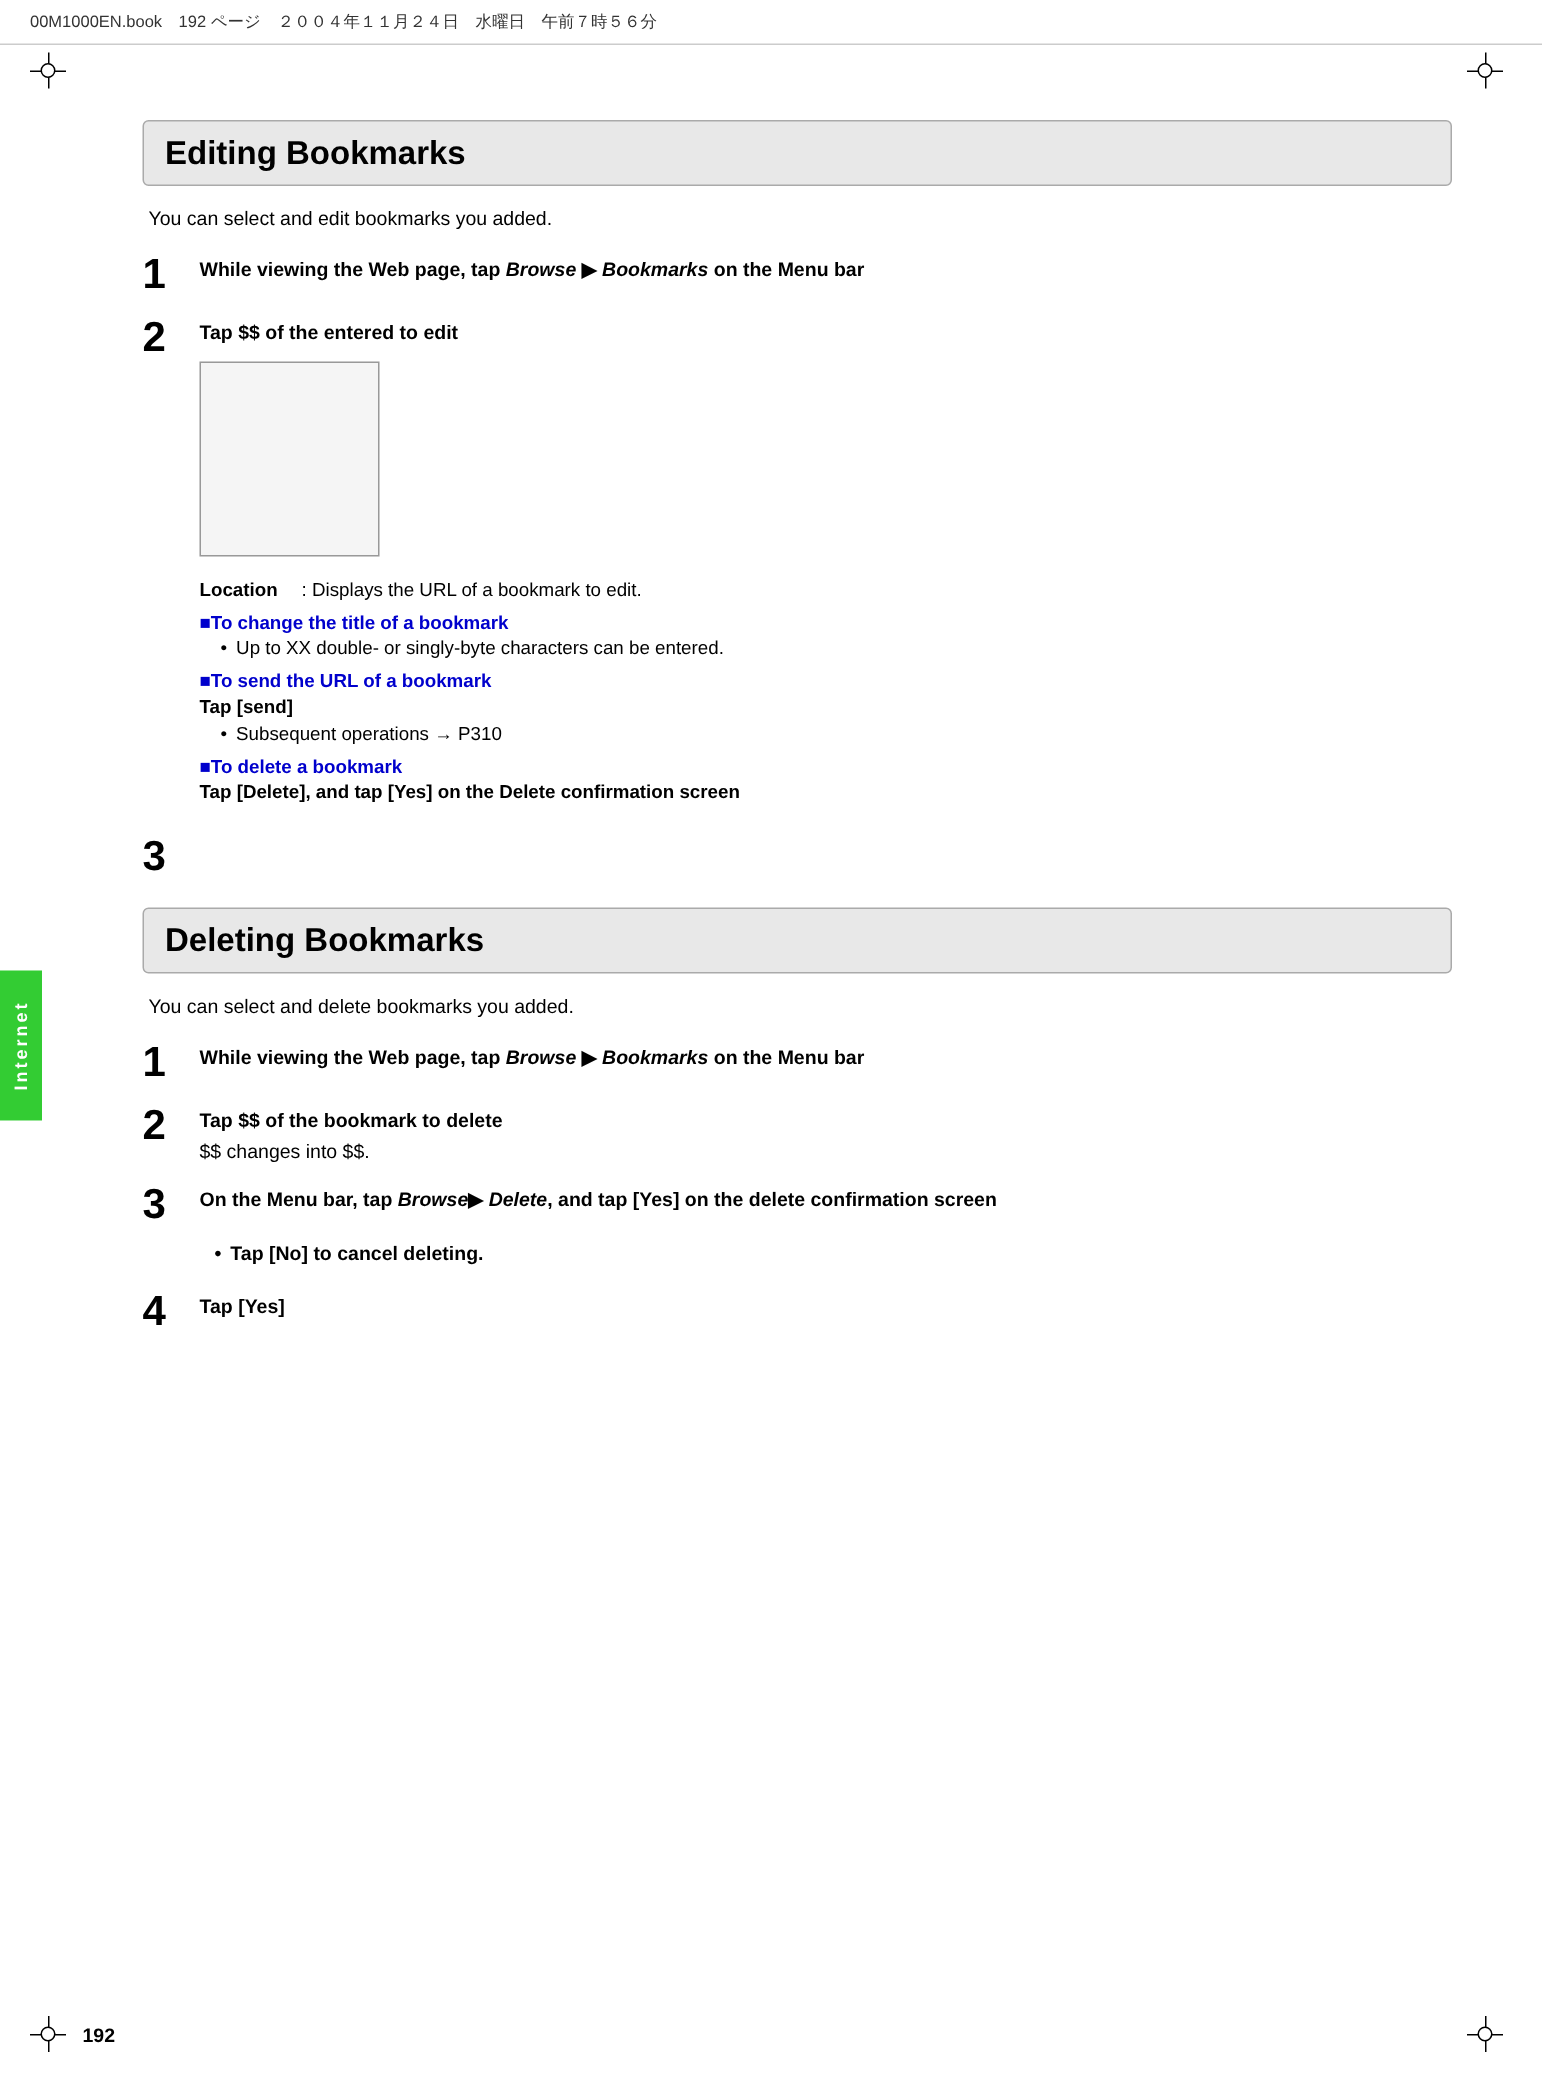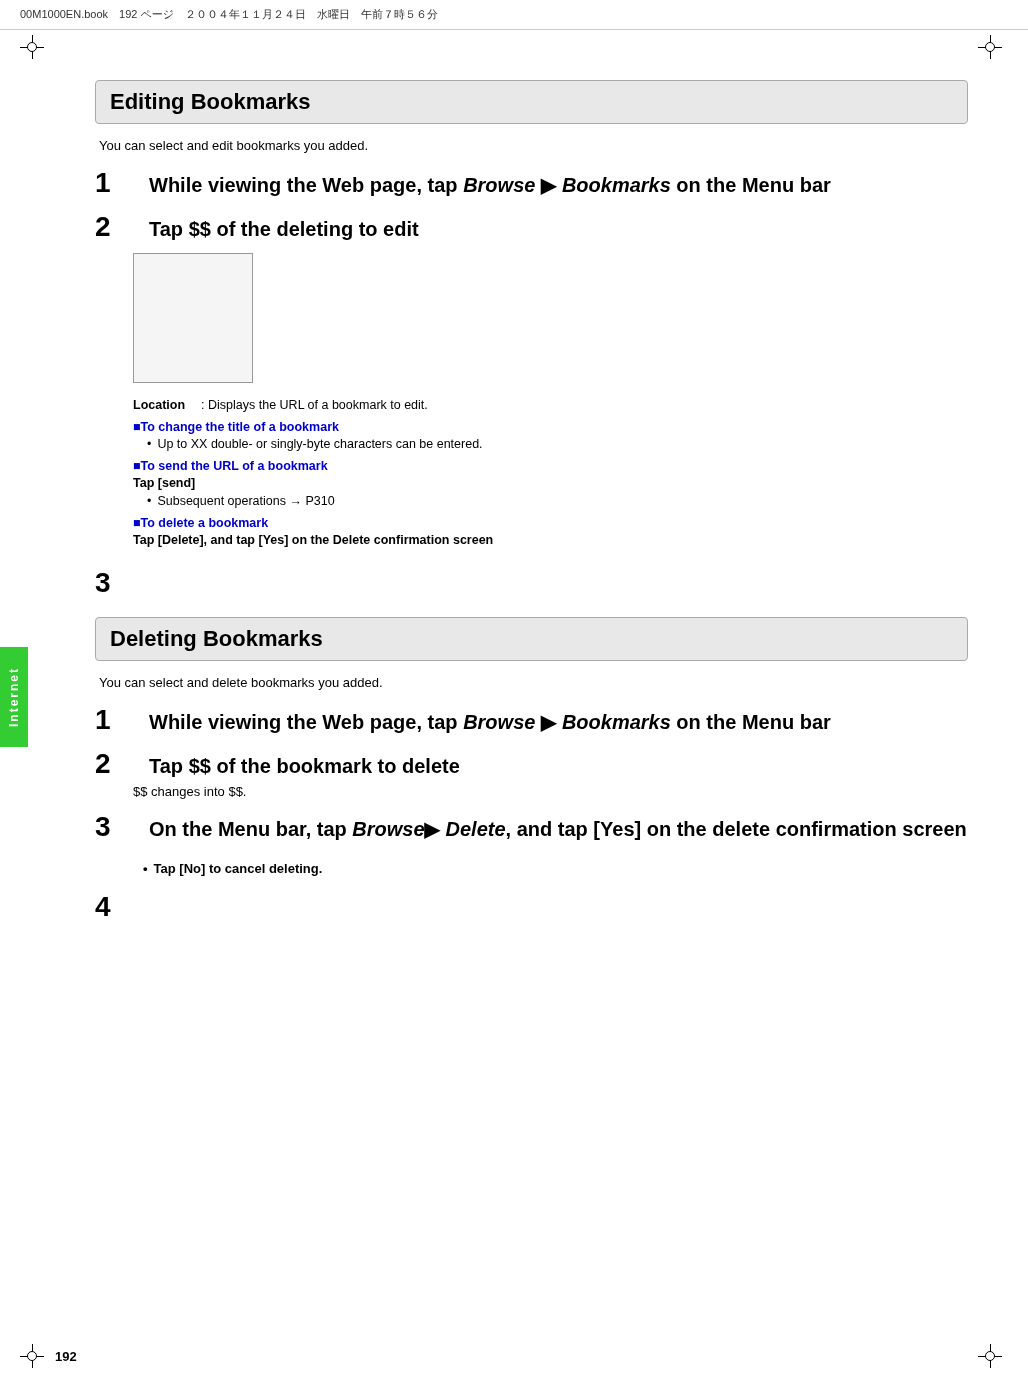--- a/index.html
+++ b/index.html
@@ -157,24 +157,23 @@
       min-width: 38px;
       line-height: 1;
       margin-top: -2px;
     }
 
     .step-content {
       flex: 1;
     }
 
     .step-title {
-      font-size: 20px;
+      font-size: 13px;
       font-weight: bold;
       line-height: 1.4;
-      margin-left: 16px;
     }
 
     .step-title em {
       font-style: italic;
       font-weight: bold;
     }
 
     
     .info-box {
       display: flex;
@@ -296,21 +295,21 @@
       <div class="step-content">
         <div class="step-title">
           While viewing the Web page, tap <em>Browse</em> ▶ <em>Bookmarks</em> on the Menu bar
         </div>
       </div>
     </div>
 
     <div class="step">
       <div class="step-number">2</div>
       <div class="step-content">
-        <div class="step-title">Tap $$ of the deleting to edit</div>
+        <div class="step-title">Tap $$ of the entered to edit</div>
 
         <div class="info-box">
           <div class="info-box-image"></div>
           <div class="info-box-text">
 
             <div class="info-location">
               <span class="info-location-label">Location</span>
               <span>　:  Displays the URL of a bookmark to edit.</span>
             </div>
 
@@ -367,17 +366,20 @@
       <div class="step-content">
         <div class="step-title">
           On the Menu bar, tap <em>Browse</em>▶ <em>Delete</em>, and tap [Yes] on the delete confirmation screen
         </div>
         <div class="bullet-item" style="margin-top:18px; font-size:13px; font-weight:bold;">Tap [No] to cancel deleting.</div>
       </div>
     </div>
 
     <div class="step">
       <div class="step-number">4</div>
+      <div class="step-content">
+        <div class="step-title">Tap [Yes]</div>
+      </div>
     </div>
 
   </div>
 
 </div>
 
 </body></html>

